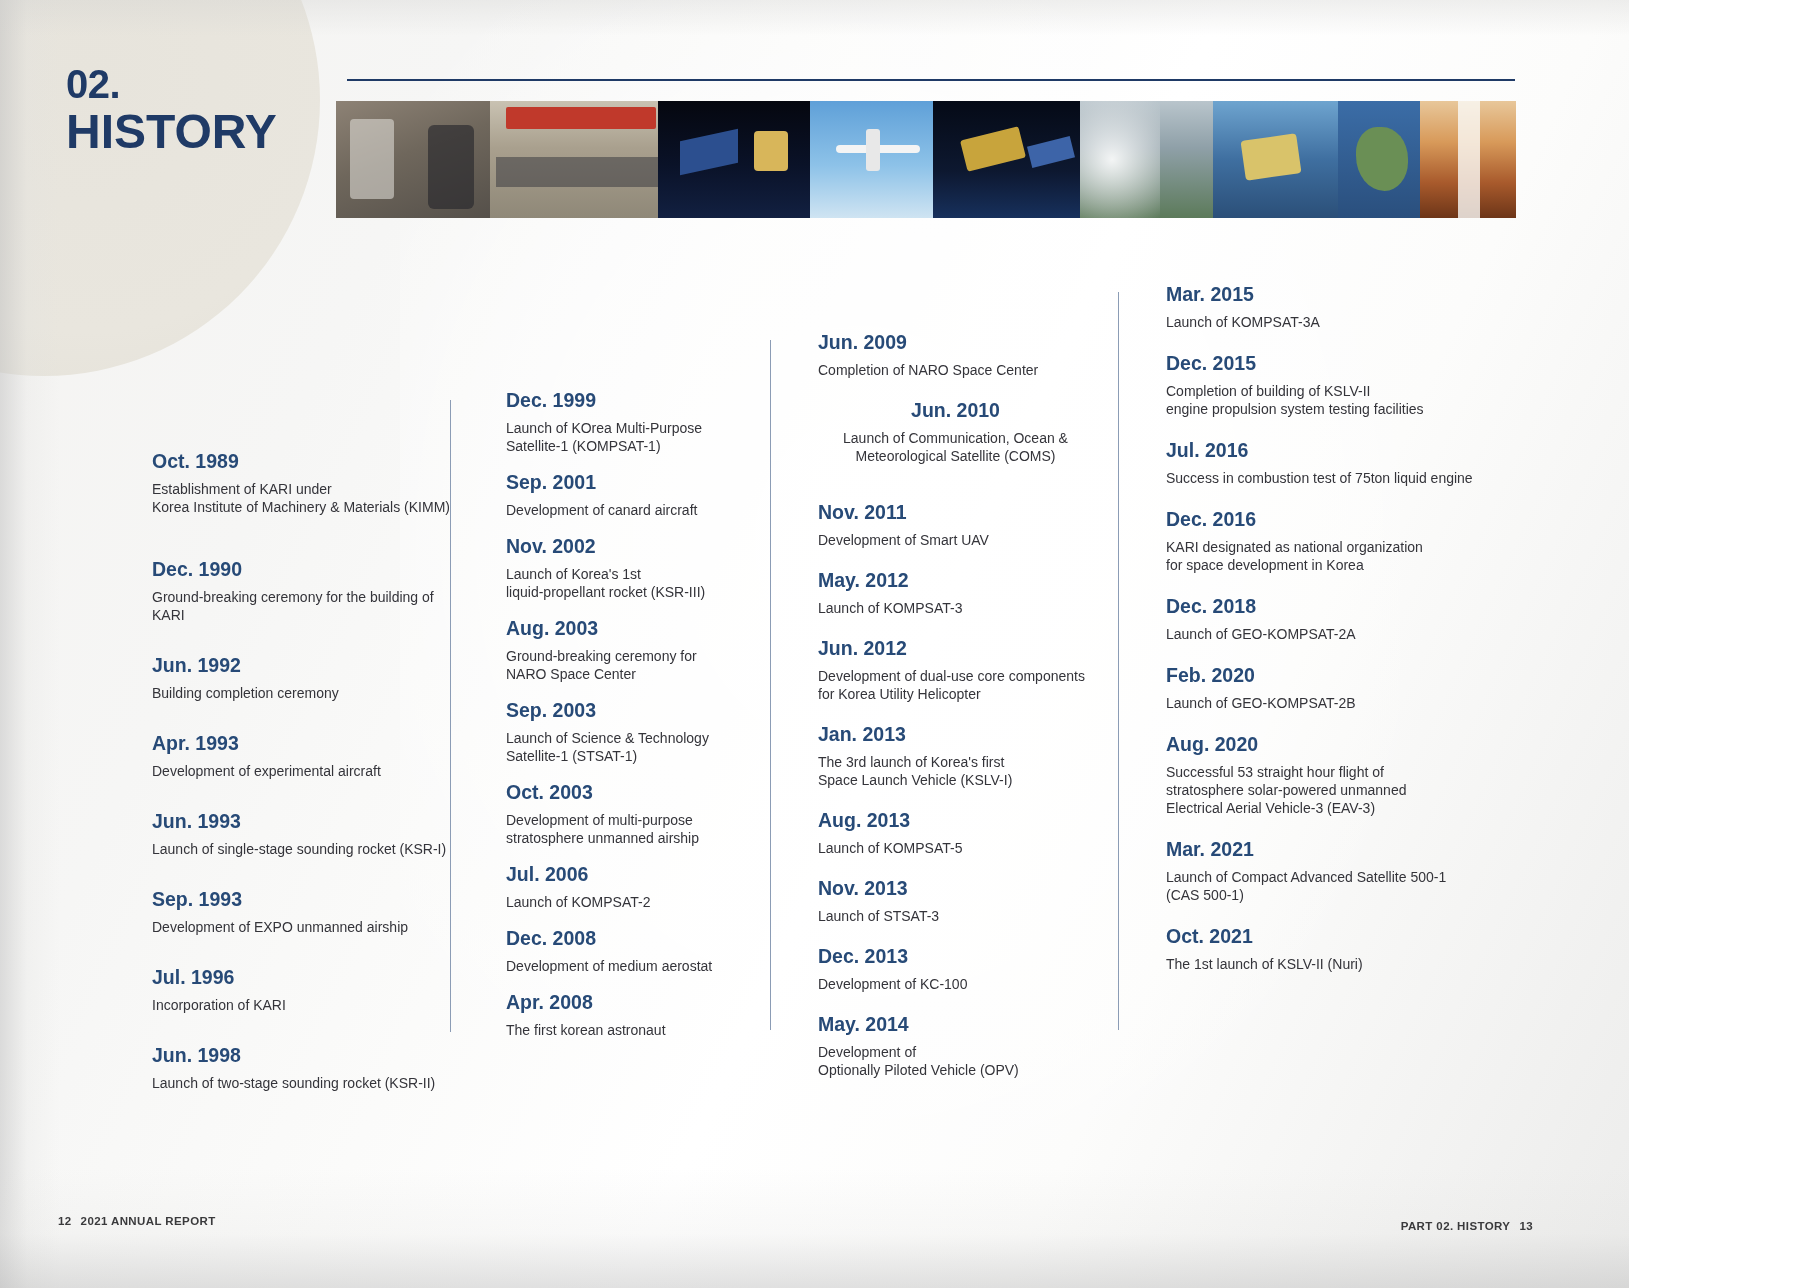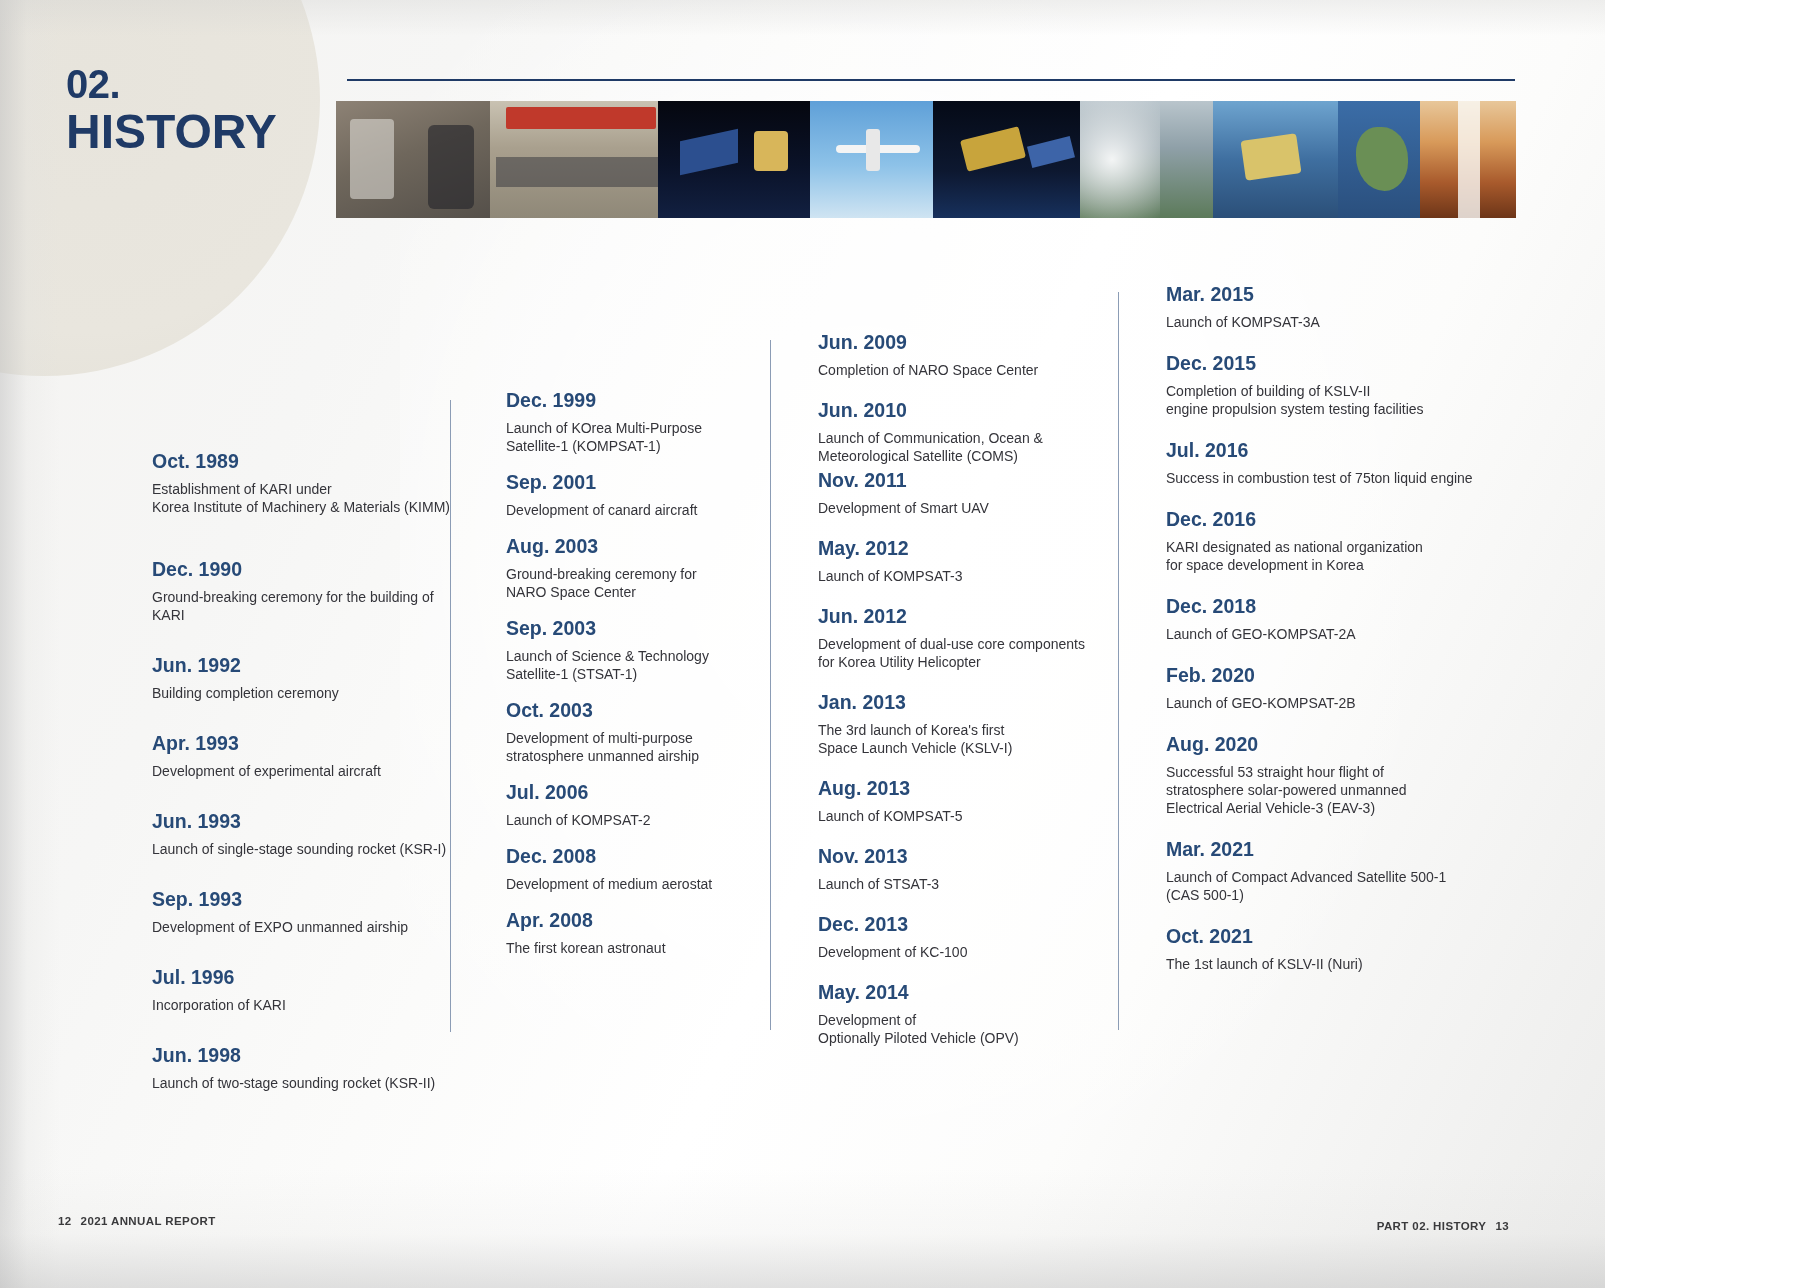--- a/index.html
+++ b/index.html
@@ -10,20 +10,21 @@
   body {
     font-family: "Liberation Sans", sans-serif;
   }
   .page {
     position: relative;
     width: 1605px;
     height: 1288px;
     overflow: hidden;
     background:
       linear-gradient(115deg, #f4f3f1 0%, #f6f6f5 22%, #fbfbfa 40%, #ffffff 55%, #fcfcfb 72%, #f3f3f2 88%, #ececeb 100%);
+    padding-left: 24px;
   }
   
   .sheen {
     position: absolute;
     left: 400px; top: 0; width: 1000px; height: 1288px;
     background: radial-gradient(ellipse 760px 900px at 46% 42%, rgba(255,255,255,0.95) 0%, rgba(255,255,255,0.55) 48%, rgba(255,255,255,0) 78%);
     pointer-events: none;
   }
   .vignette-left {
     position: absolute;
@@ -244,20 +245,25 @@
       <div class="entry" style="margin-bottom: 16px;">
         <div class="entry-date">Dec. 1999</div>
         <div class="entry-desc">Launch of KOrea Multi-Purpose
 Satellite-1 (KOMPSAT-1)</div>
       </div>
       <div class="entry" style="margin-bottom: 16px;">
         <div class="entry-date">Sep. 2001</div>
         <div class="entry-desc">Development of canard aircraft</div>
       </div>
       <div class="entry" style="margin-bottom: 16px;">
+        <div class="entry-date">Nov. 2002</div>
+        <div class="entry-desc">Launch of Korea's 1st
+liquid-propellant rocket (KSR-III)</div>
+      </div>
+      <div class="entry" style="margin-bottom: 16px;">
         <div class="entry-date">Aug. 2003</div>
         <div class="entry-desc">Ground-breaking ceremony for
 NARO Space Center</div>
       </div>
       <div class="entry" style="margin-bottom: 16px;">
         <div class="entry-date">Sep. 2003</div>
         <div class="entry-desc">Launch of Science &amp; Technology
 Satellite-1 (STSAT-1)</div>
       </div>
       <div class="entry" style="margin-bottom: 16px;">
@@ -276,21 +282,21 @@
       <div class="entry" style="margin-bottom: 16px;">
         <div class="entry-date">Apr. 2008</div>
         <div class="entry-desc">The first korean astronaut</div>
       </div>
     </div>
   <div class="col col3">
       <div class="entry" style="margin-bottom: 20px;">
         <div class="entry-date">Jun. 2009</div>
         <div class="entry-desc">Completion of NARO Space Center</div>
       </div>
-      <div class="entry" style="margin-bottom: 4px;">
+      <div class="entry" style="margin-bottom: 36px; text-align: center;">
         <div class="entry-date">Jun. 2010</div>
         <div class="entry-desc">Launch of Communication, Ocean &amp;
 Meteorological Satellite (COMS)</div>
       </div>
       <div class="entry" style="margin-bottom: 20px;">
         <div class="entry-date">Nov. 2011</div>
         <div class="entry-desc">Development of Smart UAV</div>
       </div>
       <div class="entry" style="margin-bottom: 20px;">
         <div class="entry-date">May. 2012</div>

